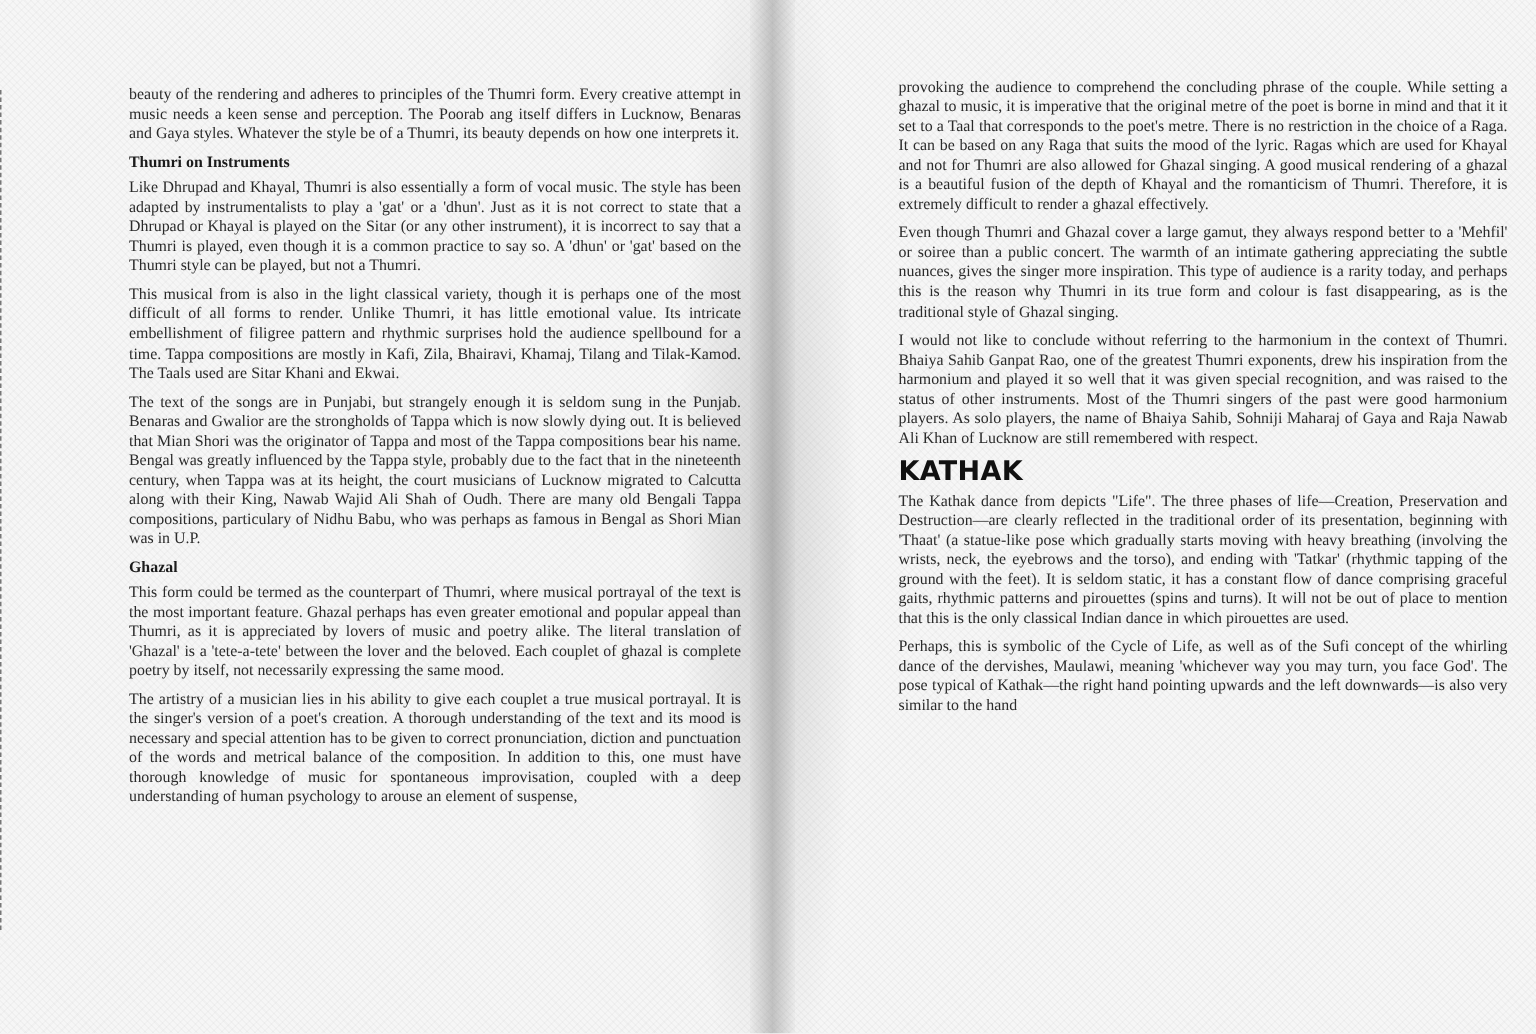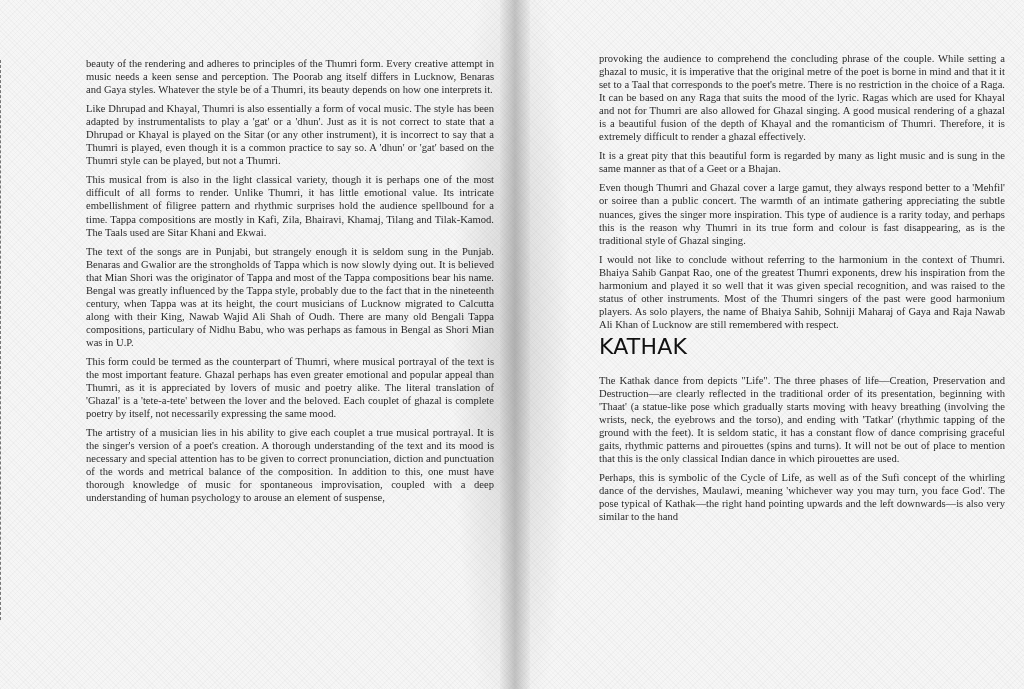--- a/index.html
+++ b/index.html
@@ -37,46 +37,47 @@
     margin: 0 0 6px 0;
     font-size: 10.6px; line-height: 13.05px;
     text-align: justify; text-align-last: left;
     color: #2a2a2a;
   }
   h3 {
     margin: 3px 0 4px 0; font-size: 10.6px; line-height: 13px;
     font-weight: bold; color: #1c1c1c;
   }
   h2 {
-    margin: 6px 0 17px 0; font-family: "DejaVu Sans", "Liberation Sans", sans-serif;
-    font-size: 22px; font-weight: normal; line-height: 20px; color: #111;
+    margin: 6px 0 3px 0; font-family: "DejaVu Sans", "Liberation Sans", sans-serif;
+    font-size: 18px; font-weight: bold; line-height: 20px; color: #111;
     letter-spacing: 0.2px;
   }
 </style>
 </head>
 <body>
 
 <div class="spread"></div>
 <div class="gutter"></div>
 <div class="left-edge"></div>
 
 <div class="page left">
   <div class="col">
     <p>beauty of the rendering and adheres to principles of the Thumri form. Every creative attempt in music needs a keen sense and perception. The Poorab ang itself differs in Lucknow, Benaras and Gaya styles. Whatever the style be of a Thumri, its beauty depends on how one interprets it.</p>
+    <h3>Thumri on Instruments</h3>
     <p>Like Dhrupad and Khayal, Thumri is also essentially a form of vocal music. The style has been adapted by instrumentalists to play a 'gat' or a 'dhun'. Just as it is not correct to state that a Dhrupad or Khayal is played on the Sitar (or any other instrument), it is incorrect to say that a Thumri is played, even though it is a common practice to say so. A 'dhun' or 'gat' based on the Thumri style can be played, but not a Thumri.</p>
     <p>This musical from is also in the light classical variety, though it is perhaps one of the most difficult of all forms to render. Unlike Thumri, it has little emotional value. Its intricate embellishment of filigree pattern and rhythmic surprises hold the audience spellbound for a time. Tappa compositions are mostly in Kafi, Zila, Bhairavi, Khamaj, Tilang and Tilak-Kamod. The Taals used are Sitar Khani and Ekwai.</p>
     <p>The text of the songs are in Punjabi, but strangely enough it is seldom sung in the Punjab. Benaras and Gwalior are the strongholds of Tappa which is now slowly dying out. It is believed that Mian Shori was the originator of Tappa and most of the Tappa compositions bear his name. Bengal was greatly influenced by the Tappa style, probably due to the fact that in the nineteenth century, when Tappa was at its height, the court musicians of Lucknow migrated to Calcutta along with their King, Nawab Wajid Ali Shah of Oudh. There are many old Bengali Tappa compositions, particulary of Nidhu Babu, who was perhaps as famous in Bengal as Shori Mian was in U.P.</p>
+    <h3>Ghazal</h3>
     <p>This form could be termed as the counterpart of Thumri, where musical portrayal of the text is the most important feature. Ghazal perhaps has even greater emotional and popular appeal than Thumri, as it is appreciated by lovers of music and poetry alike. The literal translation of 'Ghazal' is a 'tete-a-tete' between the lover and the beloved. Each couplet of ghazal is complete poetry by itself, not necessarily expressing the same mood.</p>
     <p>The artistry of a musician lies in his ability to give each couplet a true musical portrayal. It is the singer's version of a poet's creation. A thorough understanding of the text and its mood is necessary and special attention has to be given to correct pronunciation, diction and punctuation of the words and metrical balance of the composition. In addition to this, one must have thorough knowledge of music for spontaneous improvisation, coupled with a deep understanding of human psychology to arouse an element of suspense,</p>
   </div>
 </div>
 
 <div class="page right">
   <div class="col">
     <p>provoking the audience to comprehend the concluding phrase of the couple. While setting a ghazal to music, it is imperative that the original metre of the poet is borne in mind and that it it set to a Taal that corresponds to the poet's metre. There is no restriction in the choice of a Raga. It can be based on any Raga that suits the mood of the lyric. Ragas which are used for Khayal and not for Thumri are also allowed for Ghazal singing. A good musical rendering of a ghazal is a beautiful fusion of the depth of Khayal and the romanticism of Thumri. Therefore, it is extremely difficult to render a ghazal effectively.</p>
-    <p>It is a great pity that this beautiful form is regarded by many as light music and is sung in the same manner as that of a Geet or a Bhajan.</p>
     <p>Even though Thumri and Ghazal cover a large gamut, they always respond better to a 'Mehfil' or soiree than a public concert. The warmth of an intimate gathering appreciating the subtle nuances, gives the singer more inspiration. This type of audience is a rarity today, and perhaps this is the reason why Thumri in its true form and colour is fast disappearing, as is the traditional style of Ghazal singing.</p>
     <p>I would not like to conclude without referring to the harmonium in the context of Thumri. Bhaiya Sahib Ganpat Rao, one of the greatest Thumri exponents, drew his inspiration from the harmonium and played it so well that it was given special recognition, and was raised to the status of other instruments. Most of the Thumri singers of the past were good harmonium players. As solo players, the name of Bhaiya Sahib, Sohniji Maharaj of Gaya and Raja Nawab Ali Khan of Lucknow are still remembered with respect.</p>
     <h2>KATHAK</h2>
     <p>The Kathak dance from depicts "Life". The three phases of life—Creation, Preservation and Destruction—are clearly reflected in the traditional order of its presentation, beginning with 'Thaat' (a statue-like pose which gradually starts moving with heavy breathing (involving the wrists, neck, the eyebrows and the torso), and ending with 'Tatkar' (rhythmic tapping of the ground with the feet). It is seldom static, it has a constant flow of dance comprising graceful gaits, rhythmic patterns and pirouettes (spins and turns). It will not be out of place to mention that this is the only classical Indian dance in which pirouettes are used.</p>
     <p>Perhaps, this is symbolic of the Cycle of Life, as well as of the Sufi concept of the whirling dance of the dervishes, Maulawi, meaning 'whichever way you may turn, you face God'. The pose typical of Kathak—the right hand pointing upwards and the left downwards—is also very similar to the hand</p>
   </div>
 </div>
 
 </body></html>

